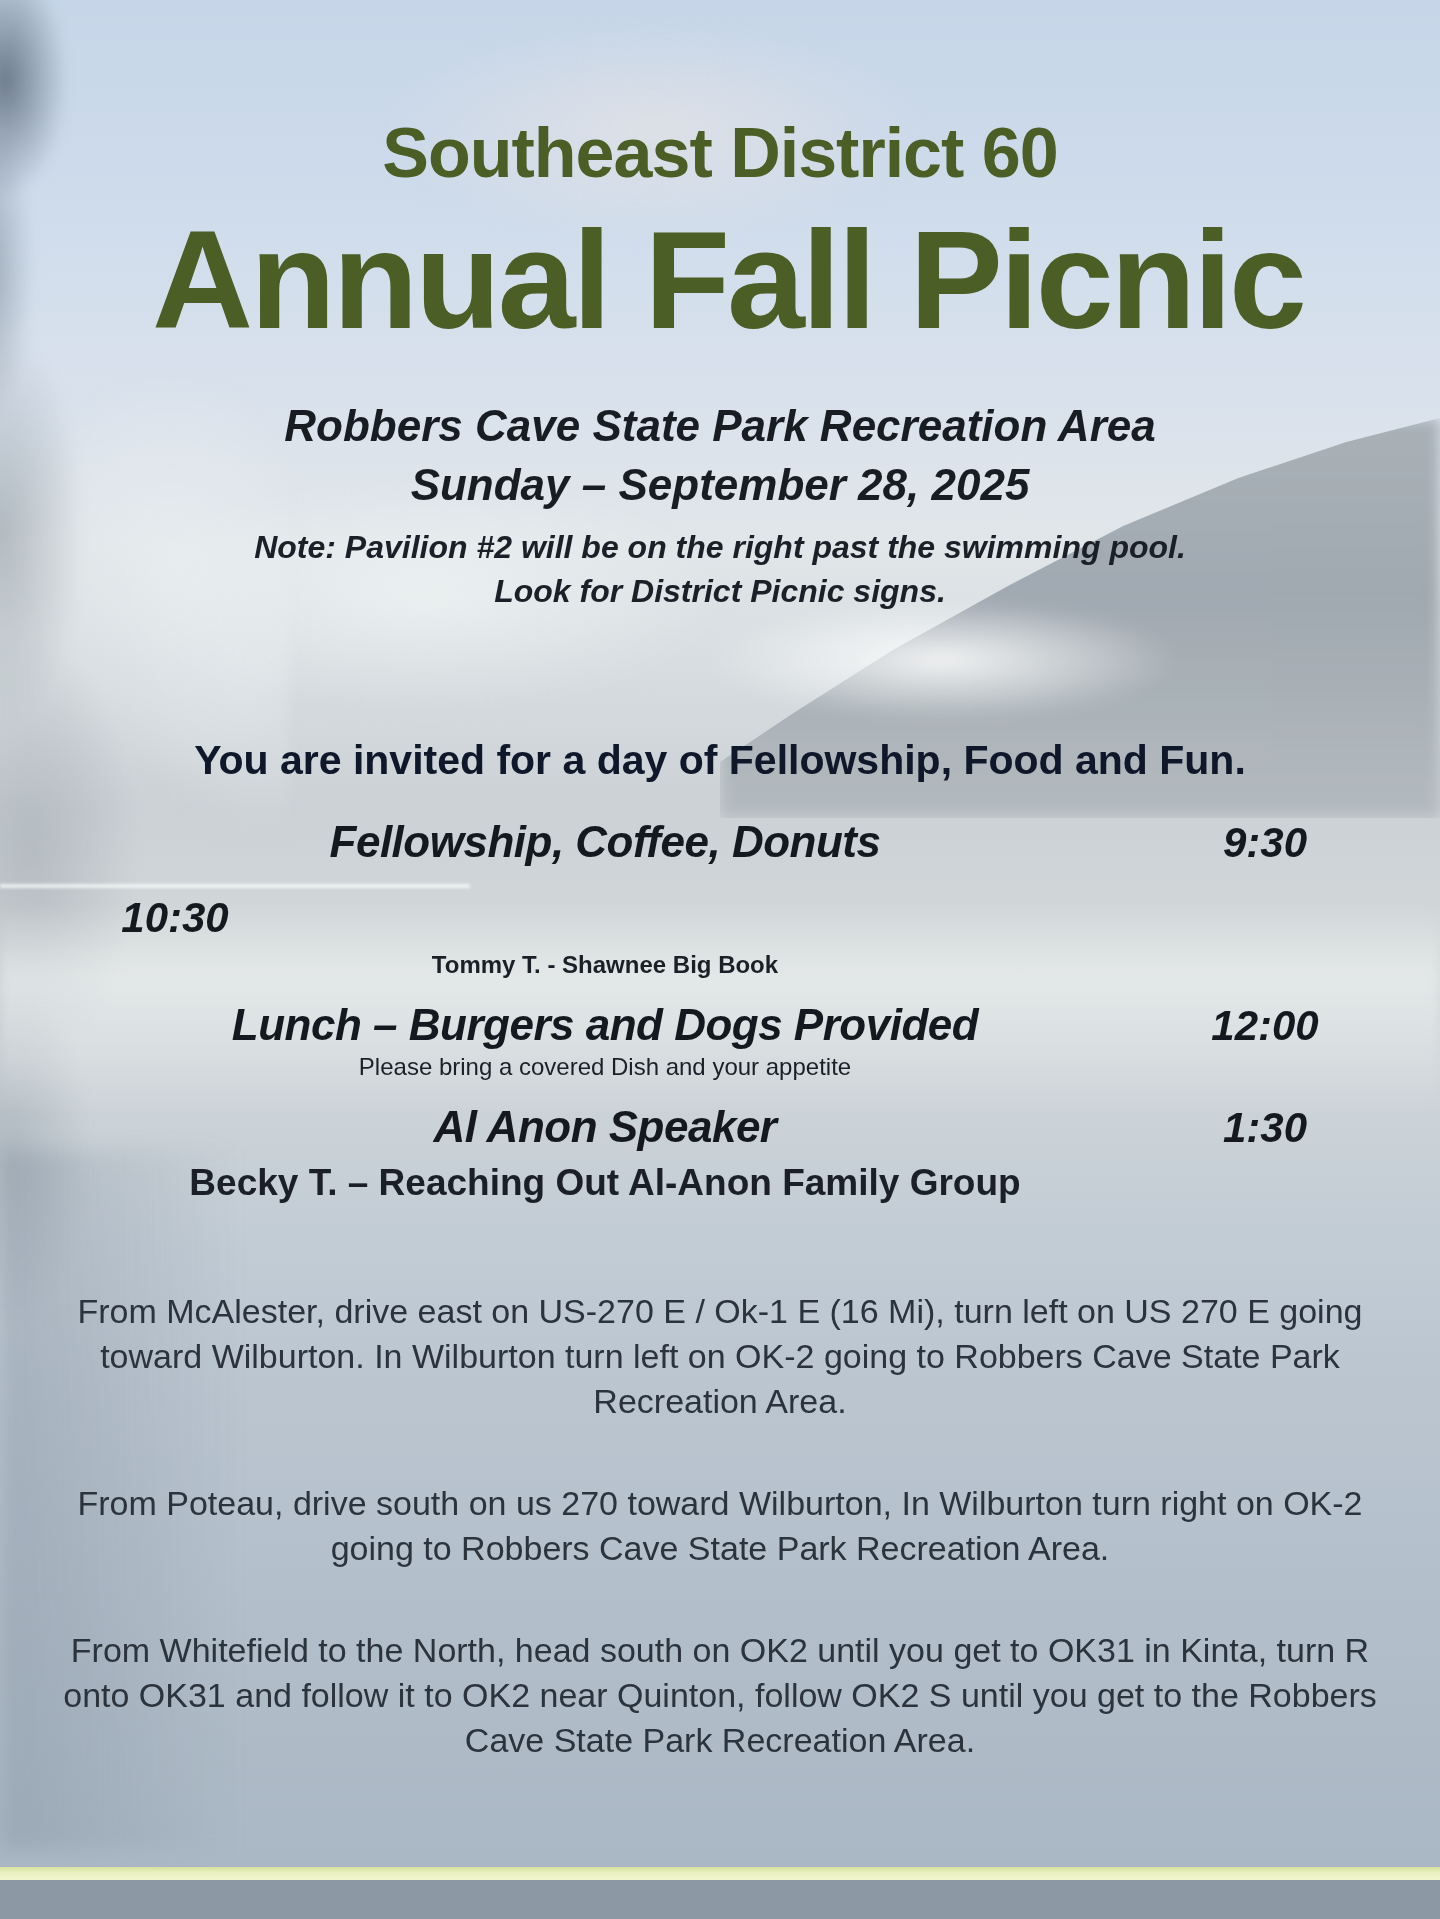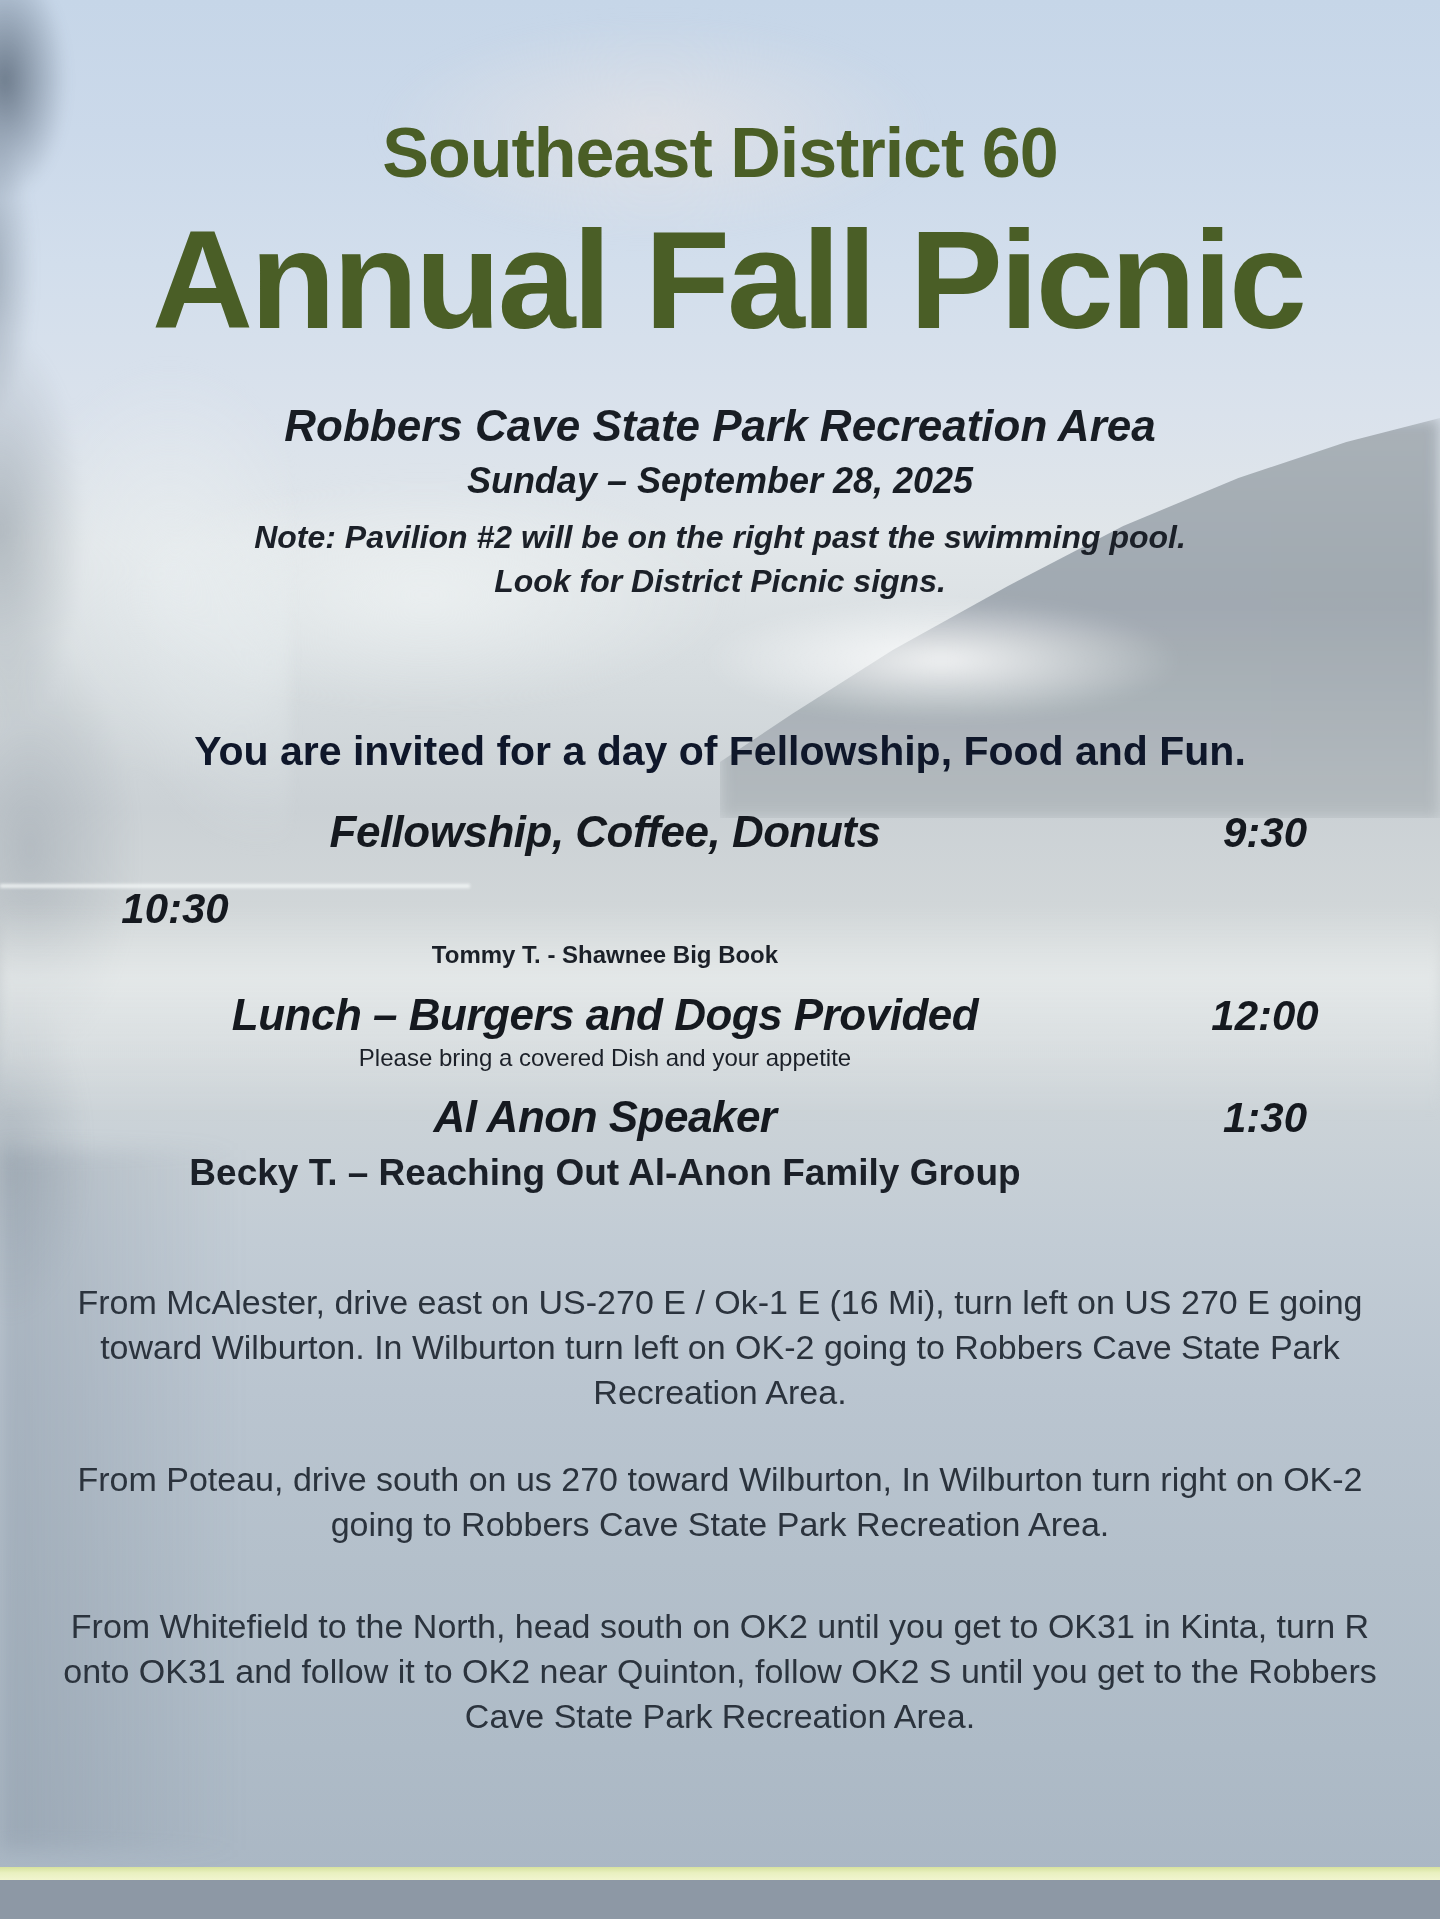--- a/index.html
+++ b/index.html
@@ -83,21 +83,21 @@
   }
   .title {
     margin: 22px 0 0 16px; font-size: 140px; line-height: 1; font-weight: bold;
     color: #4a5e26; letter-spacing: -3px;
   }
   .venue {
     margin-top: 50px; font-size: 44px; line-height: 1.2;
     font-weight: bold; font-style: italic; color: #181d24;
   }
   .date-line {
-    margin-top: 6px; font-size: 36px; line-height: 1.2;
+    margin-top: 6px; font-size: 44px; line-height: 1.2;
     font-weight: bold; font-style: italic; color: #181d24;
   }
   .note-line {
     font-size: 32px; line-height: 1.2; font-weight: bold; font-style: italic; color: #1b2028;
   }
   .note-1 { margin-top: 16px; }
   .note-2 { margin-top: 6px; }
 
   .invite {
     margin-top: 127px; font-size: 41px; line-height: 1.15; font-weight: bold; color: #0f172a;
@@ -119,21 +119,21 @@
   .sched-detail {
     margin: 7px 290px 0 60px; text-align: center;
     font-size: 24px; line-height: 1.2; color: #1b2028;
   }
   .detail-bold { font-weight: bold; }
   .detail-regular { font-weight: normal; margin-top: 2px; }
   .detail-becky { font-size: 37px; }
 
   .directions { margin: 0 auto; width: 1360px; font-size: 34px; line-height: 45px; color: #2b333d; }
   .para-1 { margin-top: 84px; }
-  .para-2 { margin-top: 42px; }
+  .para-2 { margin-top: 57px; }
   .para-3 { margin-top: 57px; }
 </style>
 </head>
 <body>
 
 <div class="page">
 
   <div class="bg">
     <div class="bg-cloud"></div>
     <div class="bg-mountain"></div>

